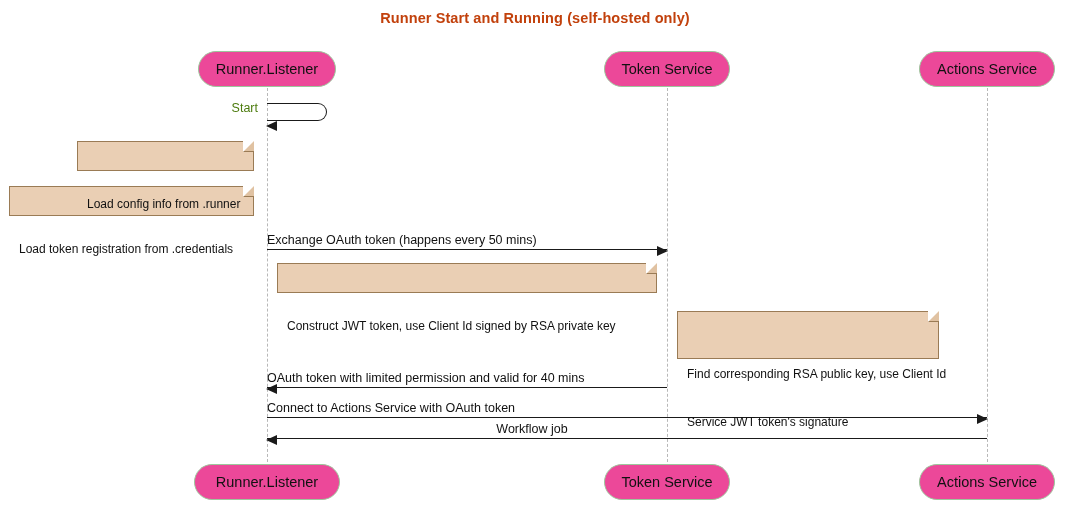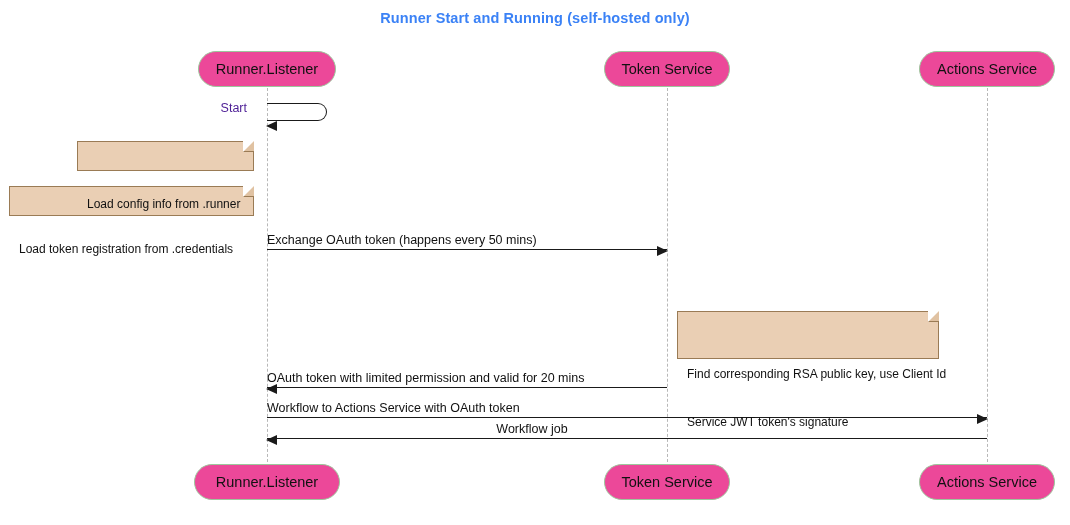--- a/index.html
+++ b/index.html
@@ -25,21 +25,21 @@
 
   
   .diagram-title {
     position: absolute;
     left: 0;
     top: 10px;
     width: 1070px;
     text-align: center;
     font-size: 14.5px;
     font-weight: bold;
-    color: #3b82f6;
+    color: #c2410c;
     letter-spacing: 0.1px;
   }
 
   
   .lifeline {
     position: absolute;
     top: 88px;
     width: 0;
     height: 379px;
     border-left: 1px dashed #b8b8b8;
@@ -156,23 +156,23 @@
     width: 0;
     height: 0;
     border-top: 5px solid transparent;
     border-bottom: 5px solid transparent;
     border-right: 11px solid #1a1a1a;
   }
   .self-label {
     position: absolute;
     right: 100%;
     top: -2px;
-    margin-right: 20px;
+    margin-right: 9px;
     font-size: 12.5px;
-    color: #4c1d95;
+    color: #4d7c0f;
     white-space: nowrap;
   }
 </style>
 </head>
 <body>
 
 <div id="diagram-root">
 
   <div class="diagram-title">Runner Start and Running (self-hosted only)</div>
 
@@ -204,34 +204,38 @@
   <div class="note" style="left:9px; top:186px; width:245px; height:30px;">
     <span class="fold"></span>
     <span class="note-text">Load token registration from .credentials</span>
   </div>
 
   <div class="message" style="left:267px; top:249px; width:400px;">
     <span class="message-label">Exchange OAuth token (happens every 50 mins)</span>
     <span class="arrowhead right"></span>
   </div>
 
+  <div class="note" style="left:277px; top:263px; width:380px; height:30px;">
+    <span class="fold"></span>
+    <span class="note-text">Construct JWT token, use Client Id signed by RSA private key</span>
+  </div>
 
   <div class="note" style="left:677px; top:311px; width:262px; height:48px;">
     <span class="fold"></span>
     <span class="note-text">Find corresponding RSA public key, use Client Id</span>
     <span class="note-text">Service JWT token's signature</span>
   </div>
 
   <div class="message" style="left:267px; top:387px; width:400px;">
-    <span class="message-label">OAuth token with limited permission and valid for 20 mins</span>
+    <span class="message-label">OAuth token with limited permission and valid for 40 mins</span>
     <span class="arrowhead left"></span>
   </div>
 
   <div class="message" style="left:267px; top:417px; width:720px;">
-    <span class="message-label">Workflow to Actions Service with OAuth token</span>
+    <span class="message-label">Connect to Actions Service with OAuth token</span>
     <span class="arrowhead right"></span>
   </div>
 
   <div class="message" style="left:267px; top:438px; width:720px;">
     <span class="message-label" style="width:auto; left:50%; transform:translateX(-50%); margin-left:-95px;">Workflow job</span>
     <span class="arrowhead left"></span>
   </div>
 
   <div class="participant" style="left:194px; top:464px; width:146px;">
     <span>Runner.Listener</span>

